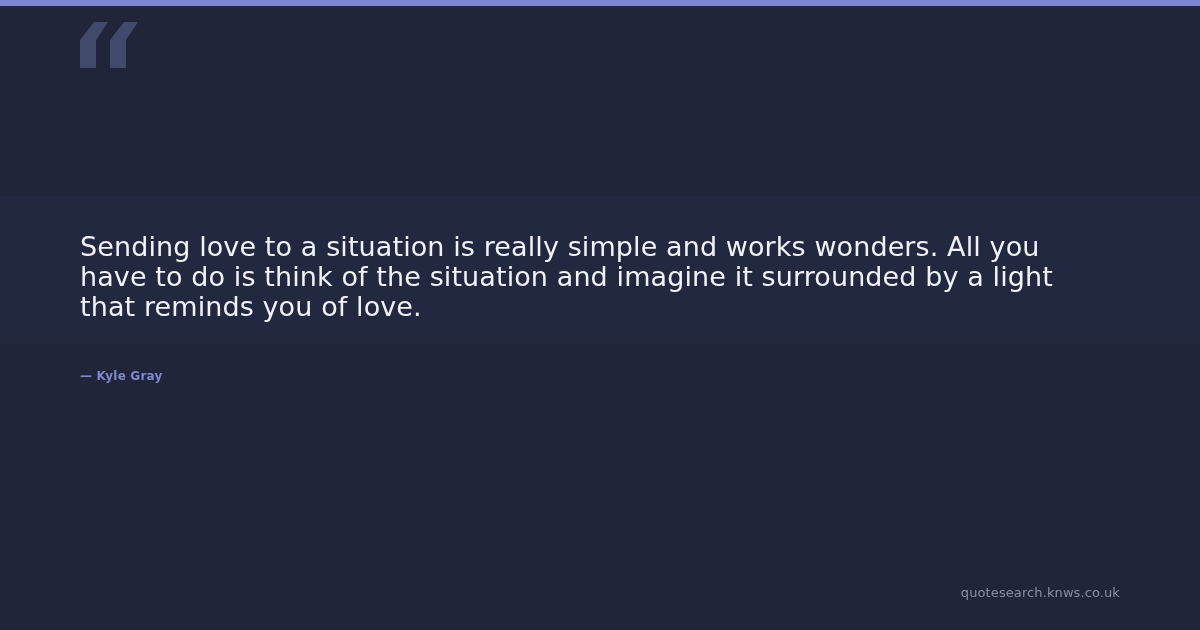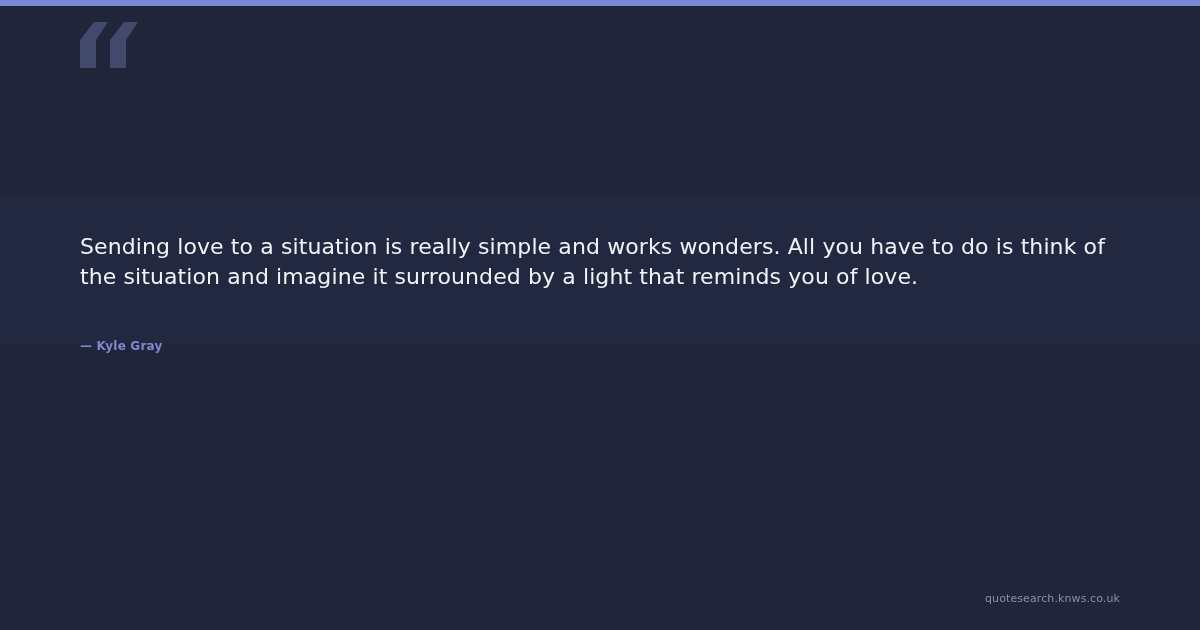--- a/index.html
+++ b/index.html
@@ -63,43 +63,43 @@
   .content {
     position: absolute;
     left: 80px;
     top: 232px;
     width: 1040px;
   }
 
   .quote-text {
     margin: 0;
     color: #f2f3f7;
-    font-size: 22px;
+    font-size: 27px;
     line-height: 30px;
     font-weight: 400;
     letter-spacing: 0.1px;
     max-width: 1030px;
   }
 
   .author {
     margin: 0;
     padding-top: 42px;
     color: #7d89cf;
     font-size: 12px;
     line-height: 24px;
     font-weight: 700;
     letter-spacing: 0.2px;
   }
 
   .footer {
     position: absolute;
     right: 80px;
-    bottom: 22px;
+    bottom: 28px;
     color: #8890a8;
-    font-size: 11px;
+    font-size: 13px;
     line-height: 18px;
     font-weight: 400;
     letter-spacing: 0.1px;
     text-align: right;
   }
 </style>
 </head>
 <body>
 
 <div class="card">

